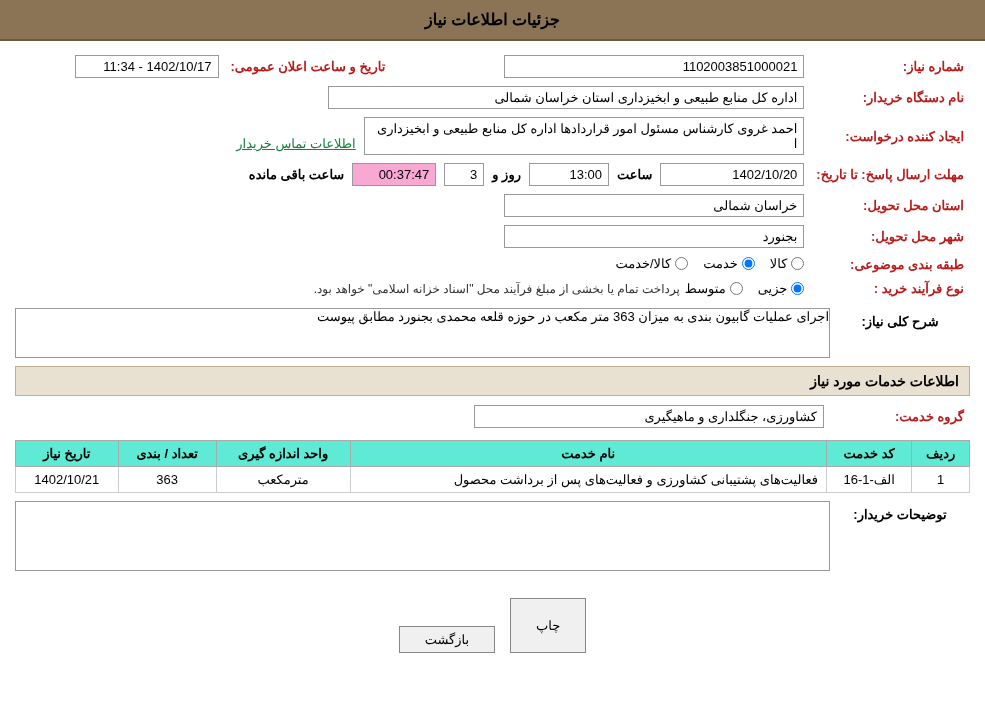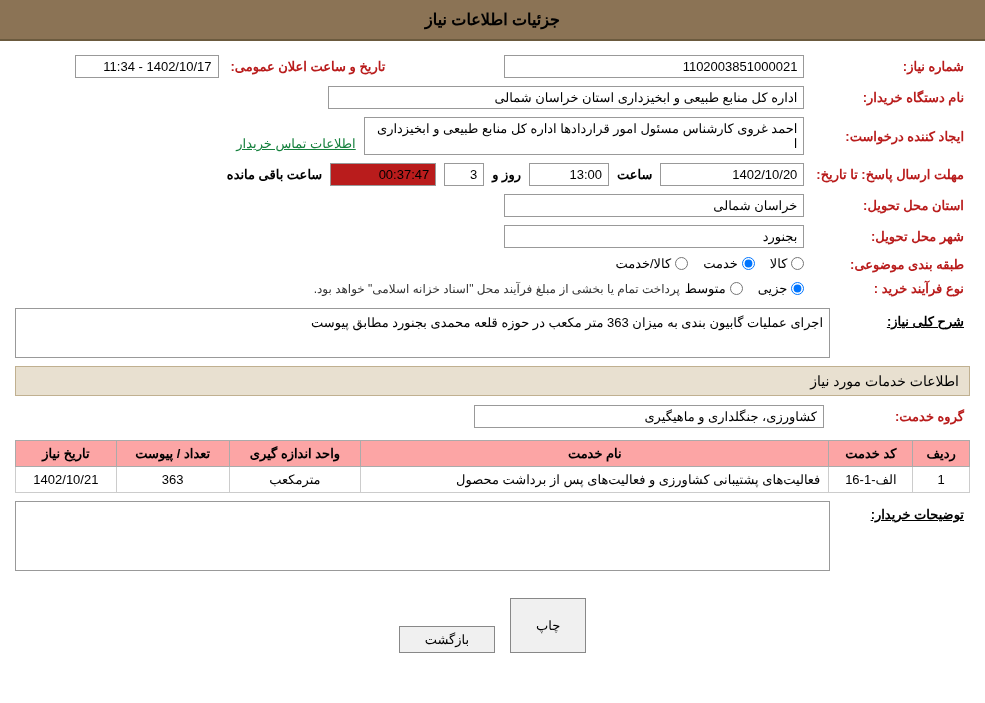--- a/index.html
+++ b/index.html
@@ -53,43 +53,43 @@
       background: #fff;
       padding: 3px 6px;
       font-size: 13px;
       font-family: Tahoma, Arial, sans-serif;
       direction: rtl;
       display: inline-block;
     }
     .input-wide { width: 300px; }
     .input-date { width: 144px; }
     .input-time { width: 80px; }
-    .input-countdown { width: 106px; background: #b91c1c; }
+    .input-countdown { width: 84px; background: #f9a8d4; }
     .blue-link { color: #15803d; text-decoration: underline; cursor: pointer; }
     .section-title {
       background: #e8e0d0;
       border: 1px solid #c0b090;
       padding: 6px 10px;
-      font-weight: normal;
+      font-weight: bold;
       font-size: 14px;
       margin: 8px 0 5px 0;
       text-align: right;
     }
     .radio-group { display: inline-flex; gap: 15px; align-items: center; direction: rtl; }
     .radio-item { display: flex; align-items: center; gap: 4px; cursor: pointer; }
     .radio-item input { cursor: pointer; }
     .process-note { font-size: 12px; color: #333; }
     .service-table {
       width: 100%;
       border-collapse: collapse;
       margin: 8px 0;
       font-size: 13px;
     }
     .service-table th {
-      background: #fca5a5;
+      background: #5eead4;
       border: 1px solid #aaa;
       padding: 5px 8px;
       text-align: center;
       font-weight: bold;
     }
     .service-table td {
       border: 1px solid #ccc;
       padding: 5px 8px;
       text-align: center;
     }
@@ -123,24 +123,23 @@
     .row-flex {
       display: flex;
       align-items: center;
       gap: 8px;
       direction: rtl;
     }
     .inline-label { font-size: 13px; font-weight: bold; }
     .col-label {
       font-weight: bold;
       width: 140px;
-      text-align: right;
+      text-align: center;
       padding: 4px 6px;
       flex-shrink: 0;
-      text-decoration: underline;
     }
   </style>
 </head>
 <body>
 
 <div class="page-container">
 
   <div class="header-bar">
     <span>جزئیات اطلاعات نیاز</span>
   </div>
@@ -240,21 +239,21 @@
             </div>
             <span class="process-note">پرداخت تمام یا بخشی از مبلغ فرآیند محل "اسناد خزانه اسلامی" خواهد بود.</span>
           </div>
         </td>
       </tr>
     </tbody>
       </table>
 
     <div style="display:flex; align-items:flex-start; margin-bottom:8px; direction:rtl;">
       <span class="col-label" style="font-weight:bold; white-space:nowrap; padding-top:6px;">شرح کلی نیاز:</span>
-      <div style="flex:1; border:1px solid #999; padding:6px; min-height:50px; direction:rtl; text-align:right; background:#fff;">
+      <div style="flex:1; border:1px solid #999; min-height:50px; direction:rtl; text-align:right; background:#fff;">
         <span>اجرای عملیات گابیون بندی به میزان 363 متر مکعب در حوزه قلعه محمدی بجنورد مطابق پیوست</span>
       </div>
     </div>
 
     <div class="section-title">اطلاعات خدمات مورد نیاز</div>
 
     <table class="info-table">
       <tbody>
           <tr>
         <td class="label-cell">گروه خدمت:</td>
@@ -265,21 +264,21 @@
     </tbody>
       </table>
 
     <table class="service-table">
       <thead>
         <tr>
           <th>ردیف</th>
           <th>کد خدمت</th>
           <th>نام خدمت</th>
           <th>واحد اندازه گیری</th>
-          <th>تعداد / پیوست</th>
+          <th>تعداد / بندی</th>
           <th>تاریخ نیاز</th>
         </tr>
       </thead>
       <tbody id="services-tbody">
       <tr>
       <td>1</td>
       <td>الف-1-16</td>
       <td class="text-right">فعالیت‌های پشتیبانی کشاورزی و فعالیت‌های پس از برداشت محصول</td>
       <td>مترمکعب</td>
       <td>363</td>

